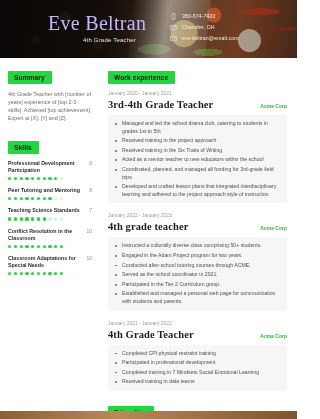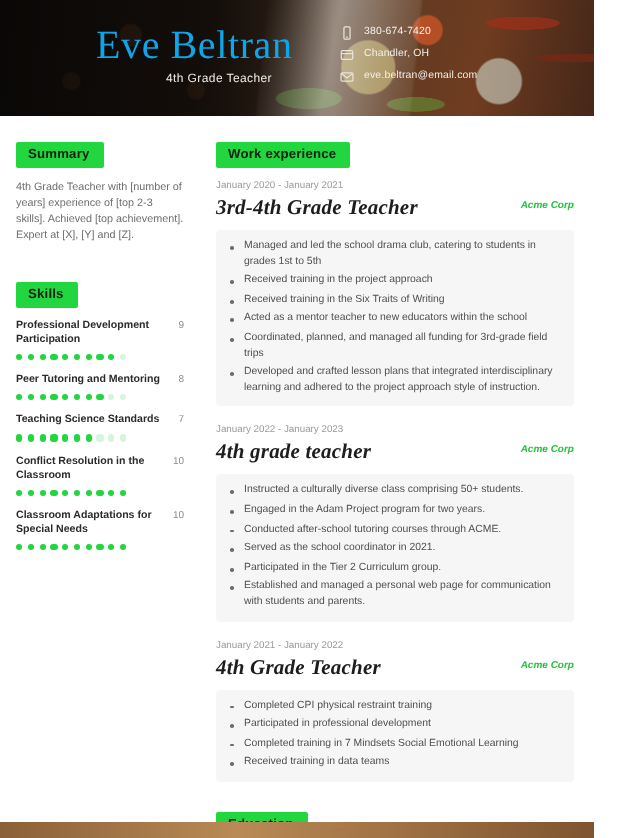--- a/index.html
+++ b/index.html
@@ -66,21 +66,21 @@
     height: 100%;
   }
   .name {
     position: absolute;
     left: 48px;
     top: 12px;
     font-family: "Liberation Serif", serif;
     font-size: 20px;
     line-height: 22px;
     font-weight: 400;
-    color: #0ea5e9;
+    color: #c4b5fd;
     letter-spacing: 0.3px;
     white-space: nowrap;
     text-align: right;
   }
   .job-title {
     position: absolute;
     left: 83px;
     top: 36px;
     font-size: 6px;
     line-height: 8px;
@@ -201,24 +201,23 @@
   
   .entry { margin-bottom: 9px; }
   .entry-date {
     font-size: 4.9px;
     line-height: 7px;
     color: #9a9a9a;
     margin-bottom: 1px;
   }
   .entry-head {
     display: flex;
-    align-items: flex-start;
+    align-items: flex-end;
     justify-content: space-between;
     gap: 6px;
-    font-style: italic;
   }
   .entry-role {
     font-family: "Liberation Serif", serif;
     font-size: 10.5px;
     line-height: 13px;
     font-weight: 700;
     color: #1d1d1d;
     letter-spacing: 0.1px;
   }
   .entry-org {

